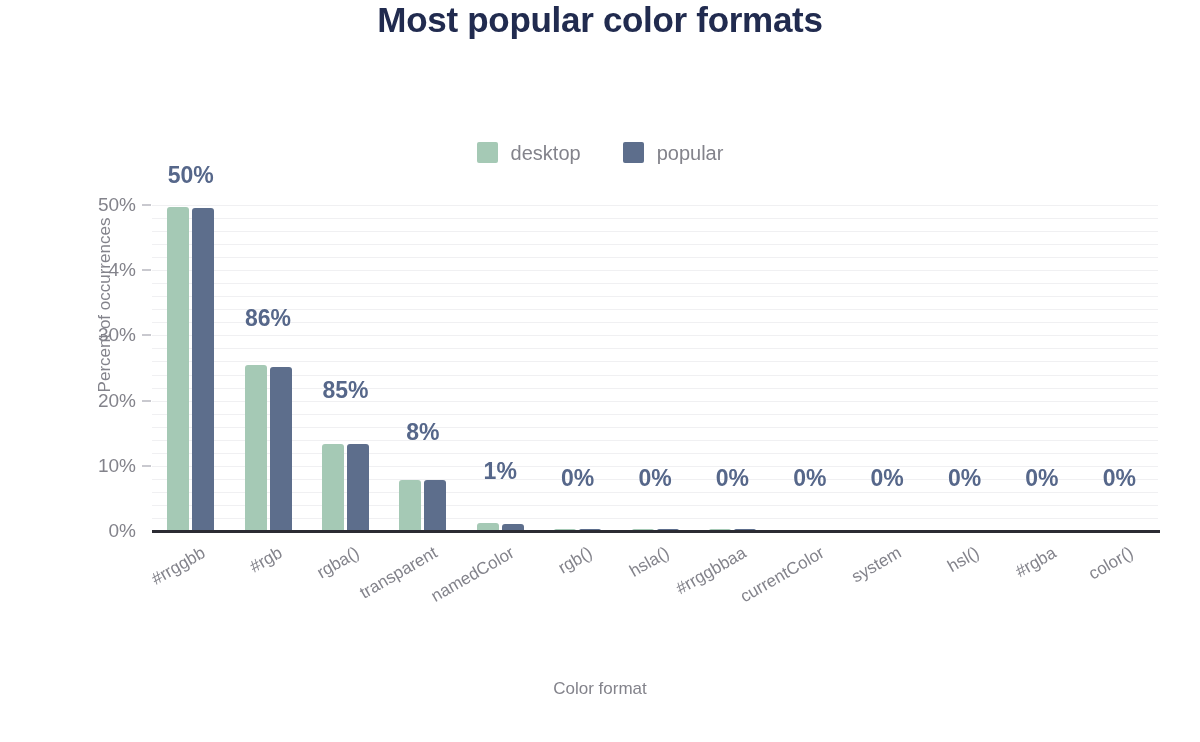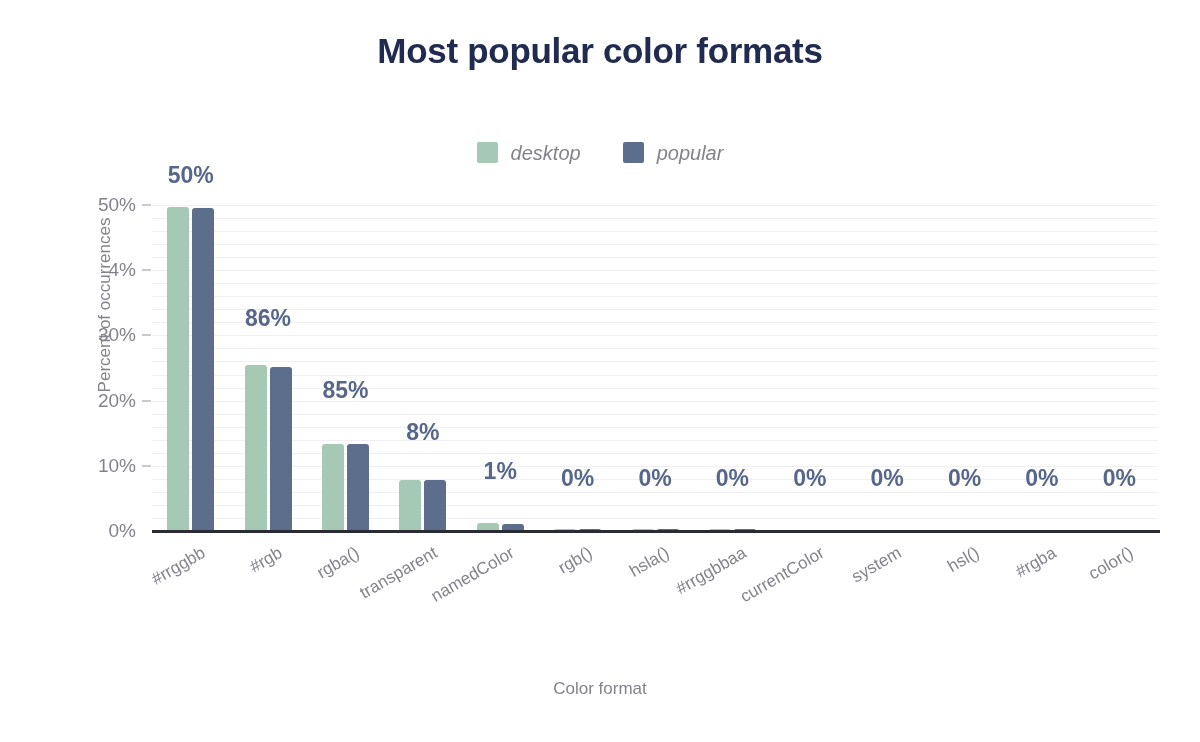--- a/index.html
+++ b/index.html
@@ -17,21 +17,20 @@
 
   
   #chart-header {
     position: absolute;
     top: 0; left: 0;
     width: 1200px;
     text-align: center;
   }
   #chart-title {
     margin: 0;
-    padding-top: 31px;
     font-size: 35px;
     font-weight: bold;
     color: #212b4f;
     letter-spacing: -0.3px;
   }
   #chart-subtitle {
     margin: 0;
     padding-top: 12px;
     font-size: 22px;
     font-weight: normal;
@@ -59,21 +58,20 @@
   .legend-swatch {
     width: 21px;
     height: 21px;
     border-radius: 2px;
     display: block;
   }
   .legend-label {
     font-size: 20px;
     color: #83838b;
     line-height: 1;
-    font-style: italic;
   }
 
   
   #plot-area {
     position: absolute;
     left: 152px;
     top: 205px;
     width: 1006px;
     height: 326px;  
   }

